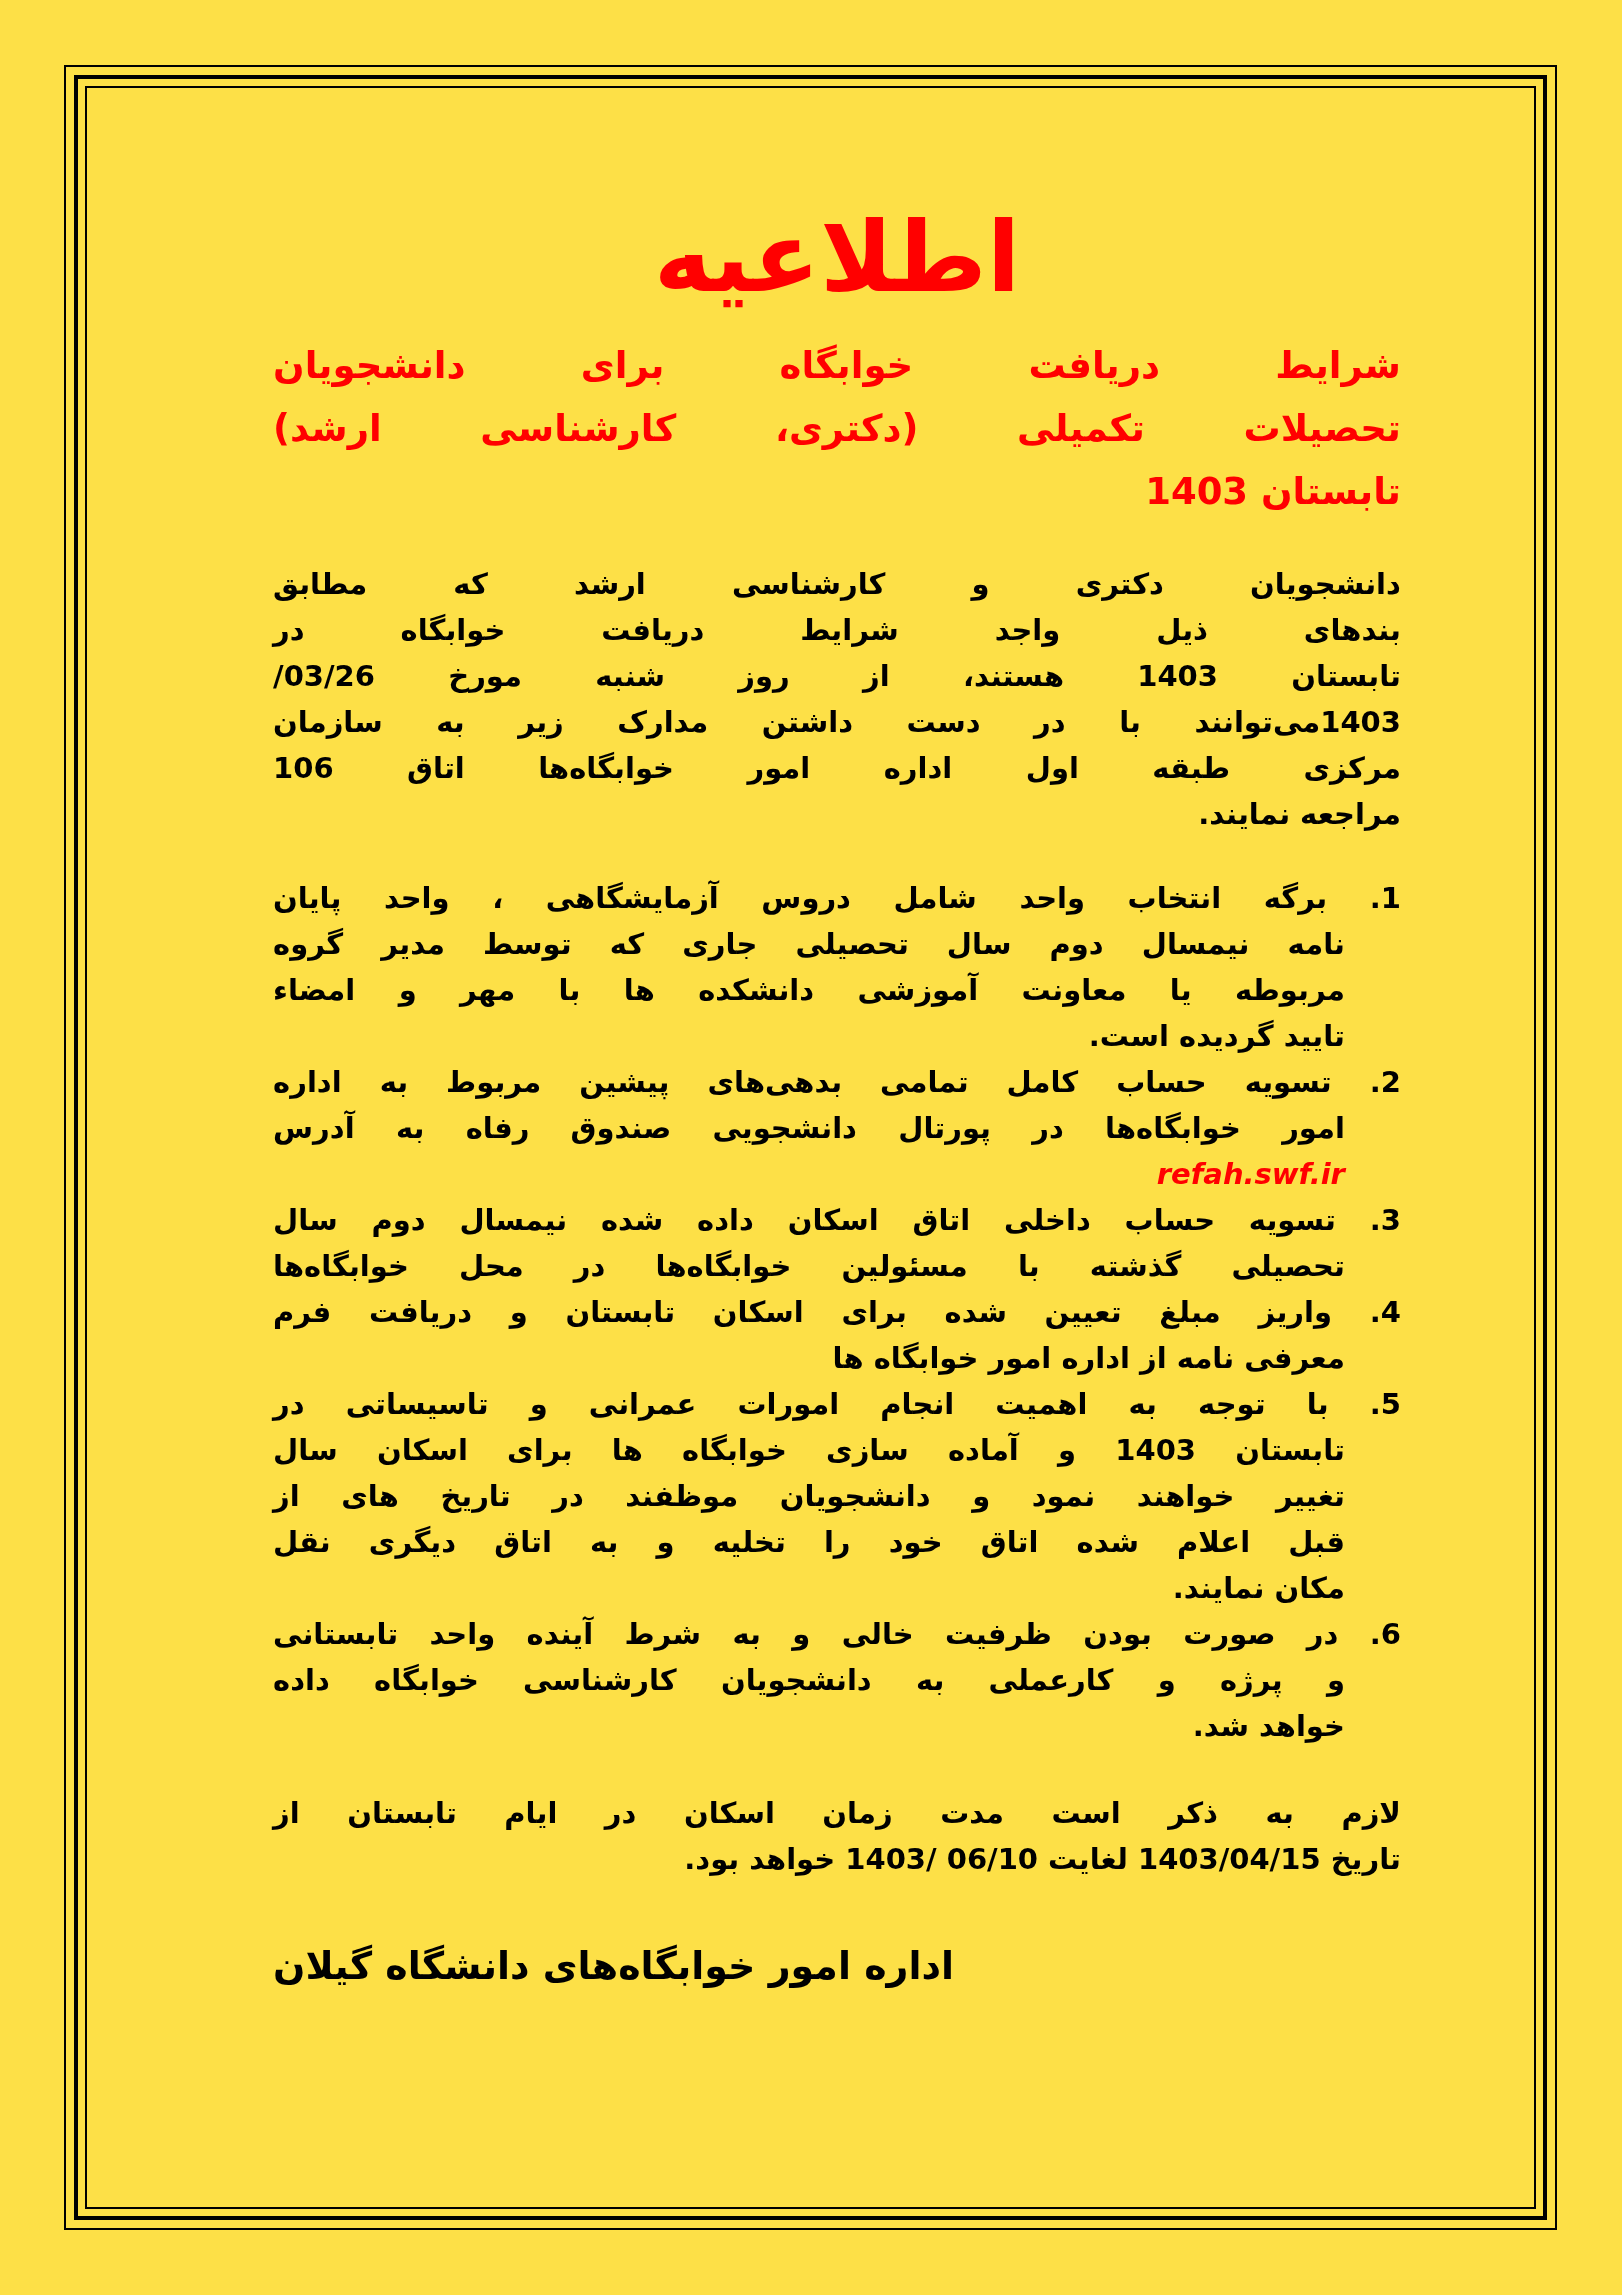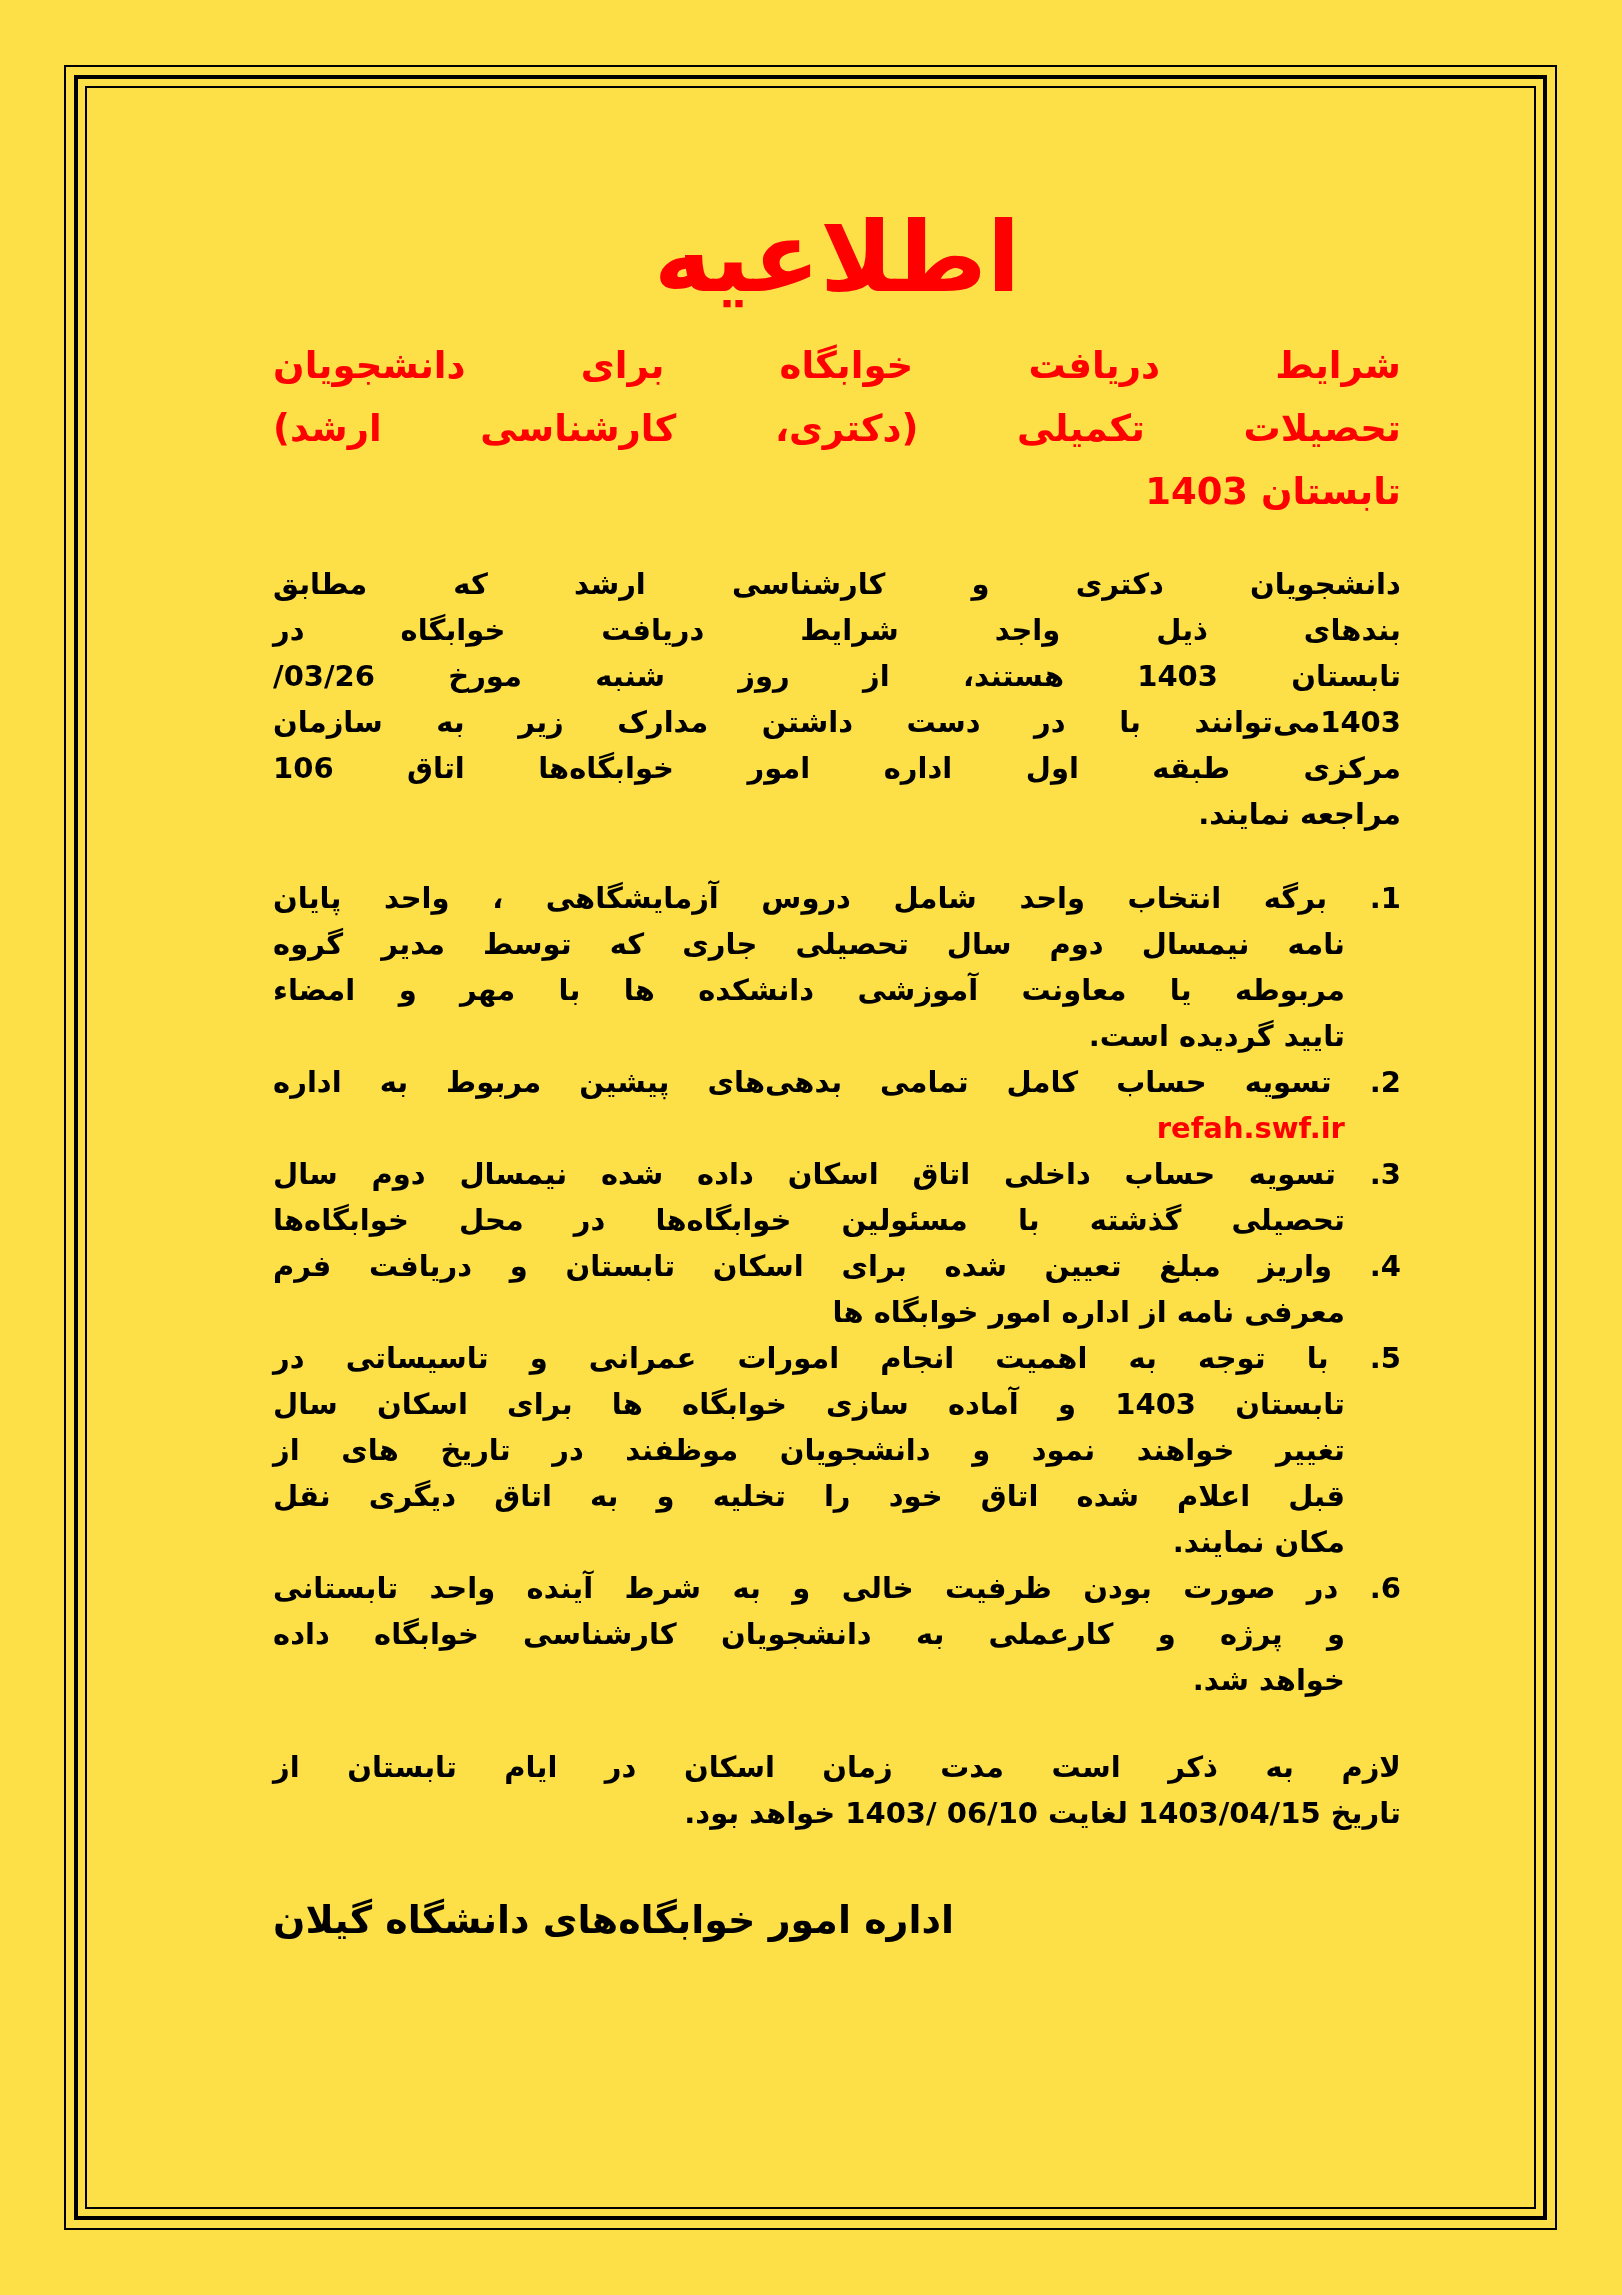--- a/index.html
+++ b/index.html
@@ -28,21 +28,21 @@
   .footer {
     margin-top:55px; text-align:left; font-size:38px; line-height:59px; color:#000;
   }
 
   .line { min-height:46px; }
   .sline { min-height:63px; }
   .jl { text-align:justify; text-align-last:justify; text-justify:inter-word; }
   .rl { text-align:right; }
   .cl { text-align:right; }
   .num { white-space:nowrap; }
-  .link { color:#ff0000; font-weight:bold; }
+  .link { color:#ff0000; font-weight:bold;font-style:italic; }
 </style>
 </head>
 <body>
 
 <div class="page">
   <div class="frame-outer">
     <div class="frame-mid">
       <div class="frame-inner">
         <div class="content">
 
@@ -67,20 +67,21 @@
 
             <div class="item">
               <div class="line jl"><span class="num">1.</span> <span>برگه انتخاب واحد شامل دروس آزمایشگاهی ، واحد پایان</span></div>
               <div class="line jl cont">نامه نیمسال دوم سال تحصیلی جاری که توسط مدیر گروه</div>
               <div class="line jl cont">مربوطه یا معاونت آموزشی دانشکده ها با مهر و امضاء</div>
               <div class="line rl cont">تایید گردیده است.</div>
             </div>
 
             <div class="item">
               <div class="line jl"><span class="num">2.</span> <span>تسویه حساب کامل تمامی بدهی‌های پیشین مربوط به اداره</span></div>
+              <div class="line jl cont">امور خوابگاه‌ها در پورتال دانشجویی صندوق رفاه به آدرس</div>
               <div class="line rl cont"><span class="link">refah.swf.ir</span></div>
             </div>
 
             <div class="item">
               <div class="line jl"><span class="num">3.</span> <span>تسویه حساب داخلی اتاق اسکان داده شده نیمسال دوم سال</span></div>
               <div class="line jl cont">تحصیلی گذشته با مسئولین خوابگاه‌ها در محل خوابگاه‌ها</div>
             </div>
 
             <div class="item">
               <div class="line jl"><span class="num">4.</span> <span>واریز مبلغ تعیین شده برای اسکان تابستان و دریافت فرم</span></div>

